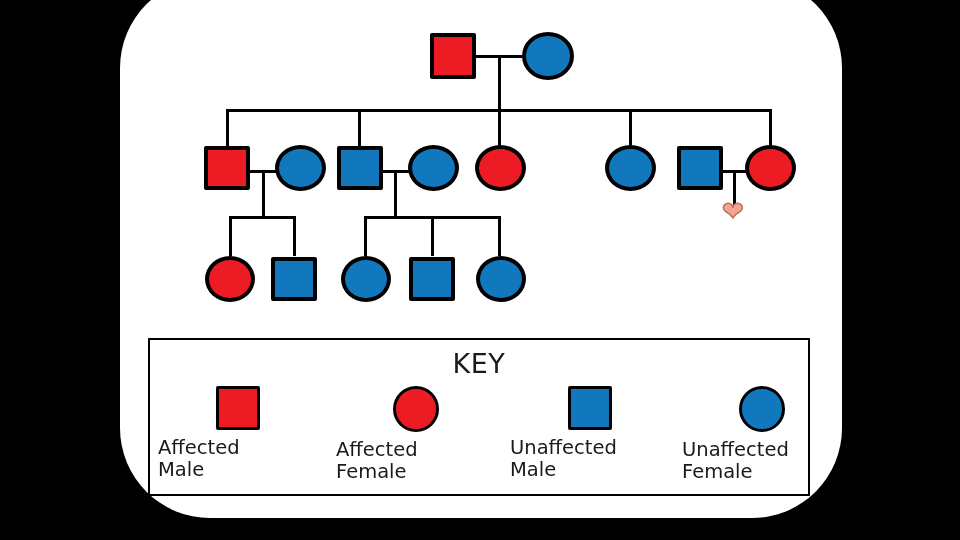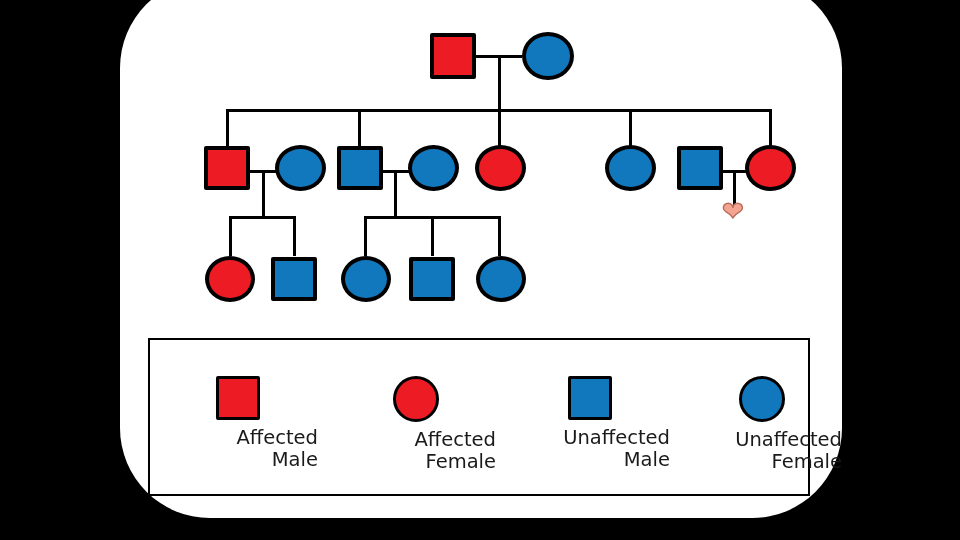--- a/index.html
+++ b/index.html
@@ -71,23 +71,23 @@
     left: 0;
     top: 8px;
     width: 100%;
     text-align: center;
     font-size: 27px;
     color: #1a1a1a;
     letter-spacing: 0.5px;
   }
   .keyitem {
     position: absolute;
-    top: 36px;
+    top: 46px;
     width: 160px;
-    text-align: right;
+    text-align: left;
   }
   .keysym {
     position: relative;
     margin: 0 auto;
     box-sizing: border-box;
     border: 3.5px solid #000000;
   }
   .keysym.sq { width: 44px; height: 44px; }
   .keysym.ci { width: 46px; height: 46px; border-radius: 50%; }
   .keylabel {
@@ -148,20 +148,21 @@
   <div class="ln lnv" style="left:431px; top:216px; height:40px;"></div>
   <div class="ln lnv" style="left:498px; top:216px; height:40px;"></div>
 
   <div class="sym ci aff" style="left:205px; top:256px; width:50px; height:46px;"></div>
   <div class="sym sq unaf" style="left:271px; top:257px; width:46px; height:44px;"></div>
   <div class="sym ci unaf" style="left:341px; top:256px; width:50px; height:46px;"></div>
   <div class="sym sq unaf" style="left:409px; top:257px; width:46px; height:44px;"></div>
   <div class="sym ci unaf" style="left:476px; top:256px; width:50px; height:46px;"></div>
 
   <div id="keybox">
+    <div id="keytitle">KEY</div>
 
     <div class="keyitem" style="left:8px;">
       <div class="keysym sq" style="background:#ED1C24;"></div>
       <div class="keylabel">Affected
 Male</div>
     </div>
 
     <div class="keyitem" style="left:186px;">
       <div class="keysym ci" style="background:#ED1C24;"></div>
       <div class="keylabel">Affected

